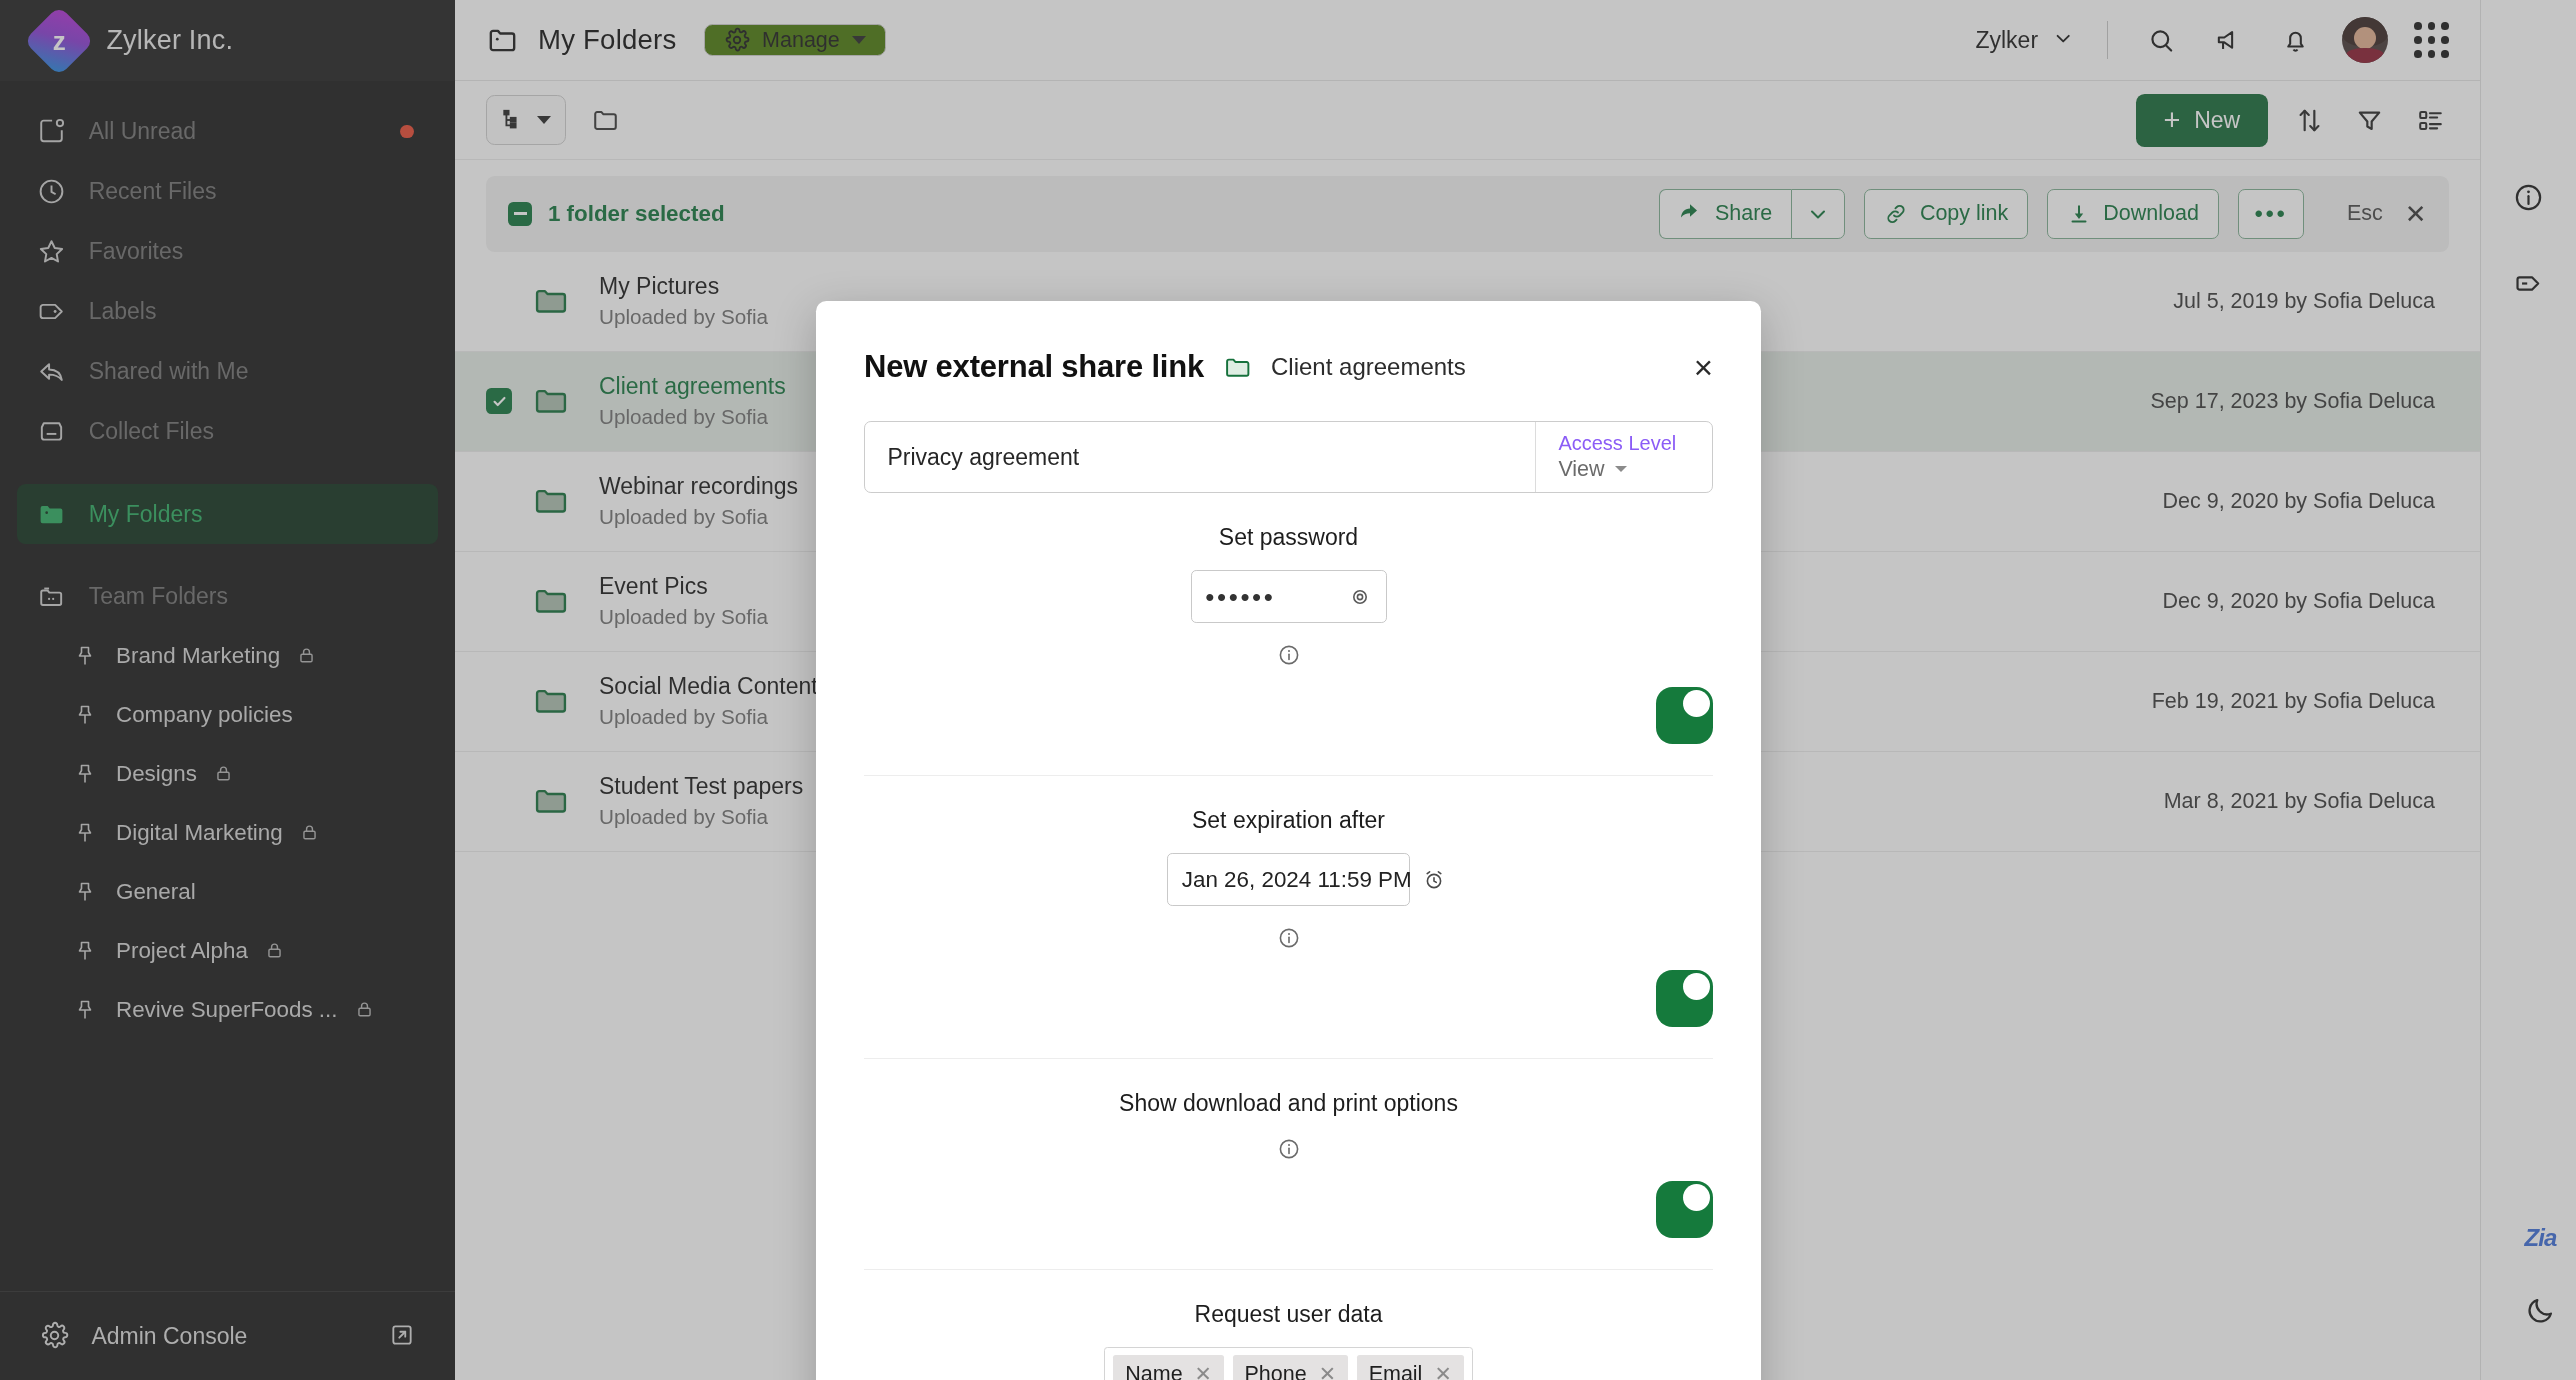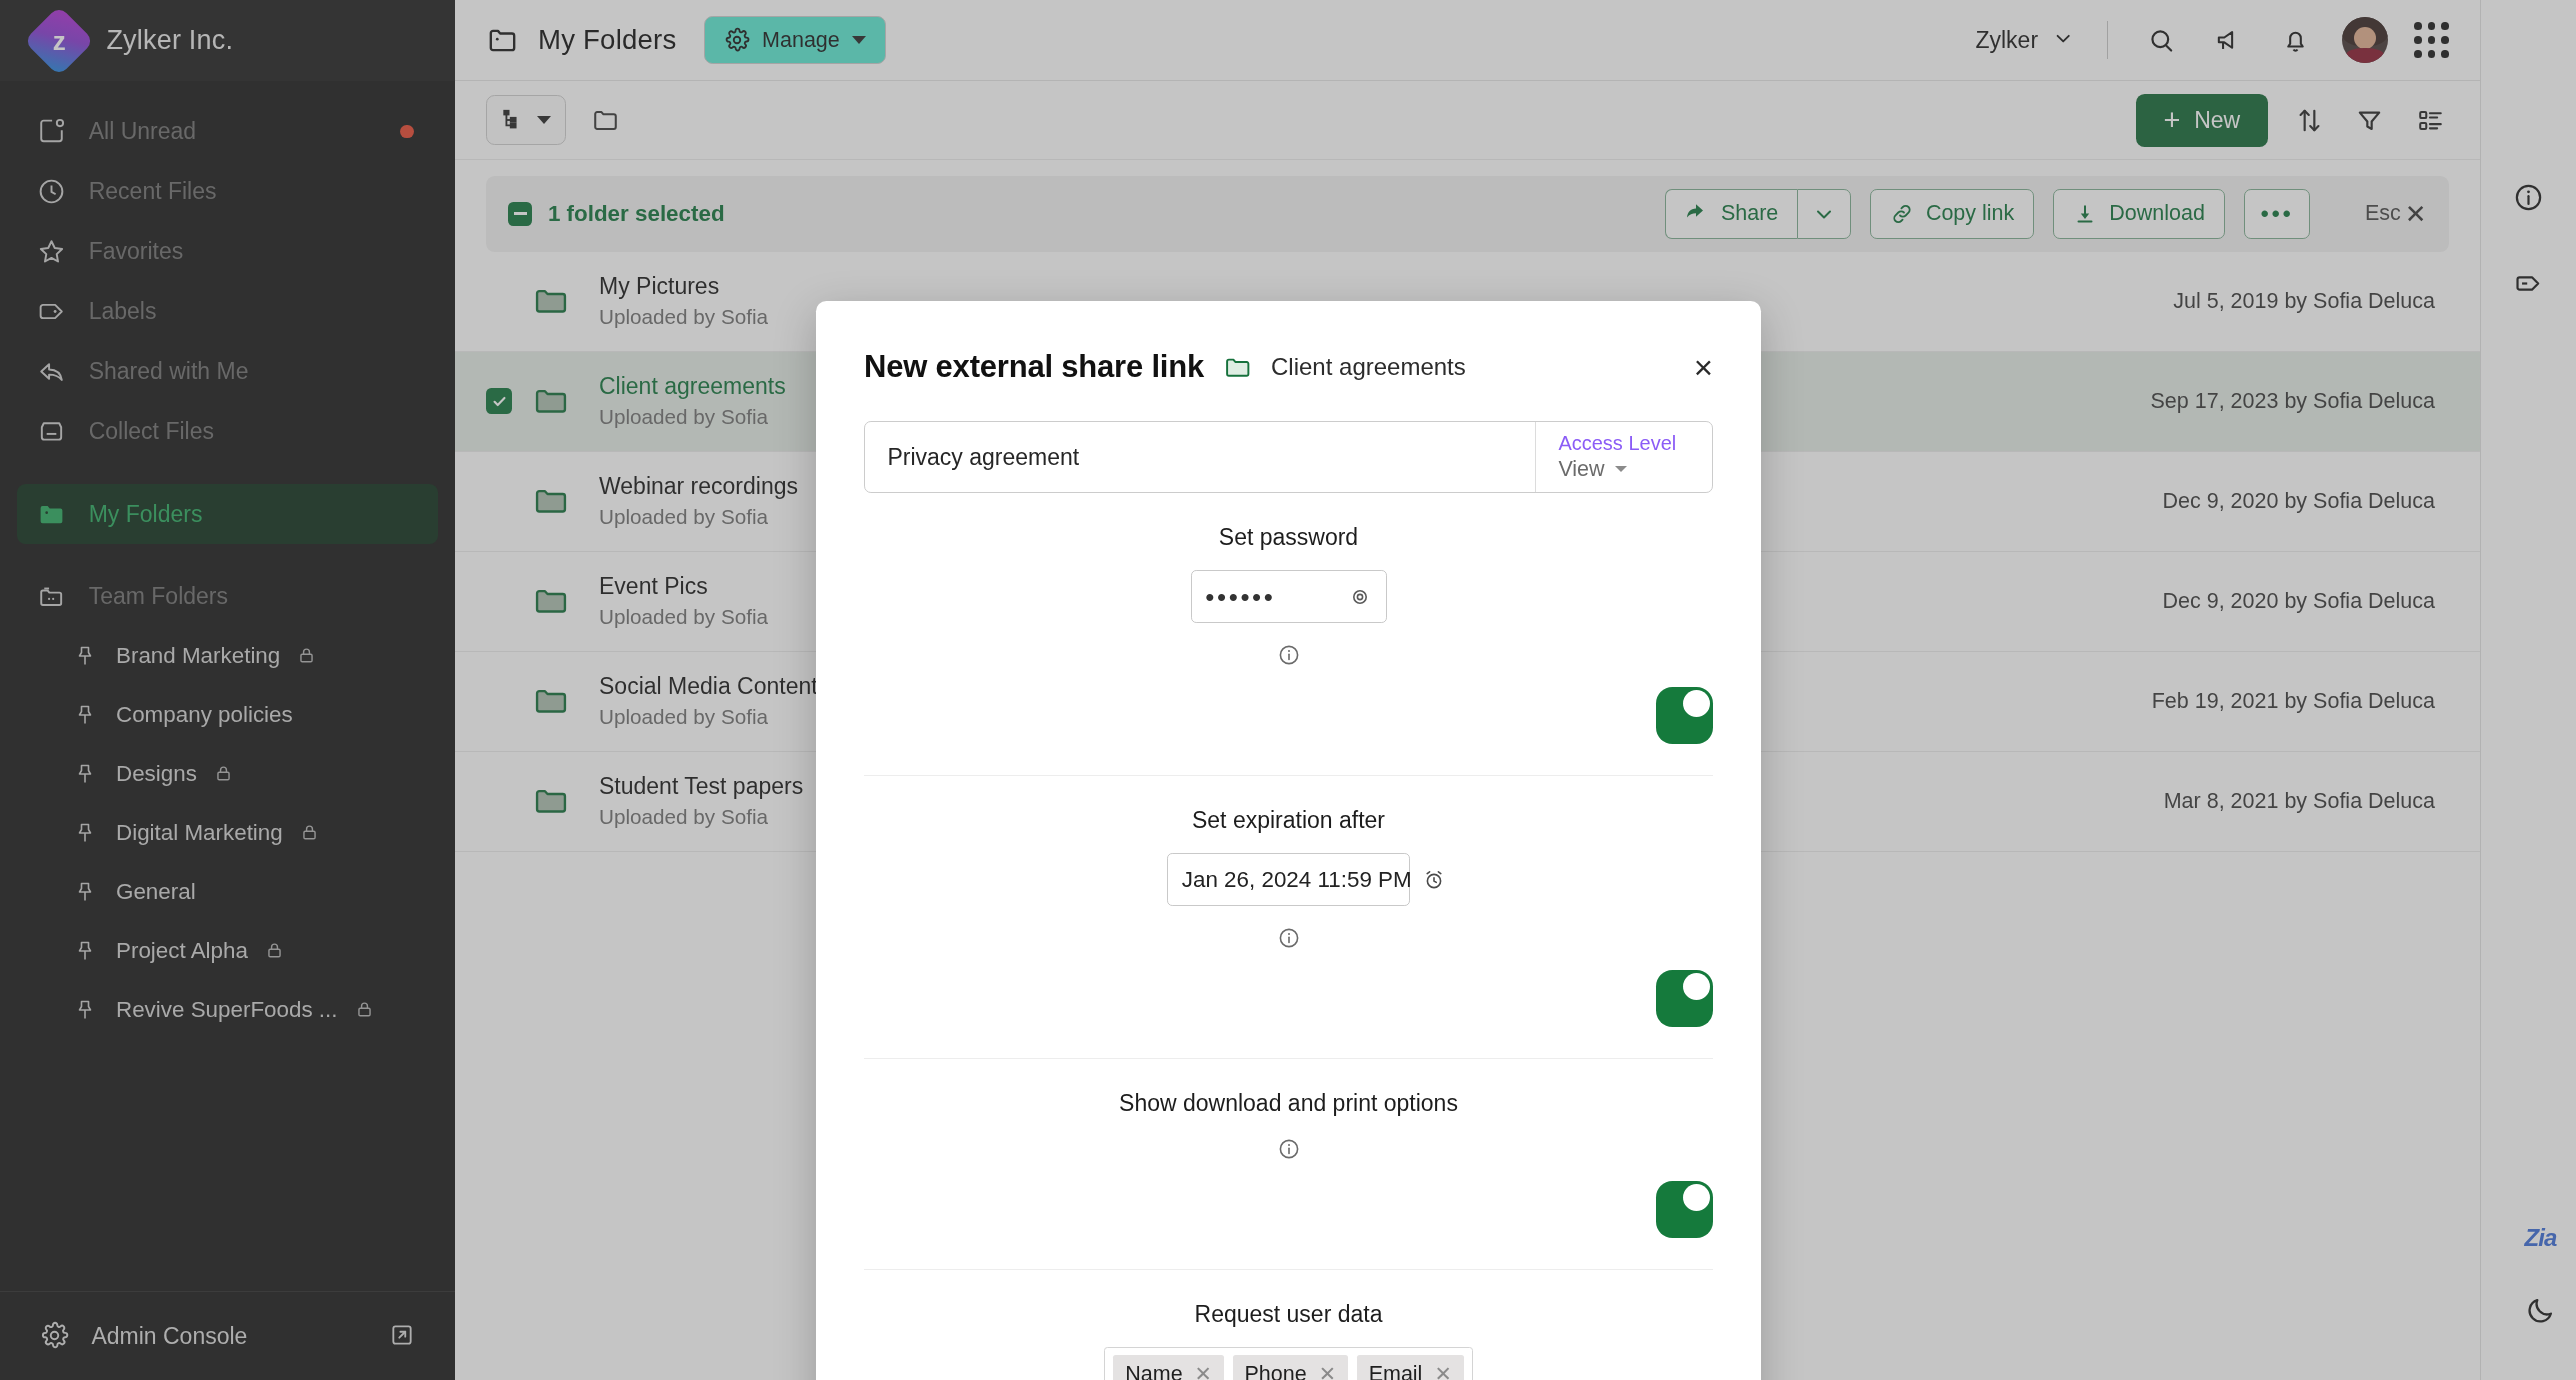--- a/index.html
+++ b/index.html
@@ -77,23 +77,23 @@
     display: flex; flex-direction: column; position: relative;
   }
   .topbar {
     height: 81px; flex: 0 0 81px; display: flex; align-items: center;
     padding: 0 31px 0 31px; border-bottom: 0.9px solid #e6e6e6; gap: 19px;
   }
   .tb-folder-ico svg { width: 33px; height: 33px; display:block; }
   .tb-title { font-size: 27.6px; color: #141414; letter-spacing: 0.2px; }
   .manage-btn {
     display: flex; align-items: center; gap: 12px;
-    height: 48px; padding: 0 19px; margin-left: 8.6px;
+    height: 32px; padding: 0 19px; margin-left: 8.6px;
     border: 0.9px solid #cfcfcf; border-radius: 8.6px; cursor: pointer;
-    background: #5eead4;
+    background: #4d7c0f;
   }
   .manage-btn svg.gear { width: 26px; height: 26px; }
   .manage-btn .lbl { font-size: 21.5px; color: #1c1c1c; }
   .caret { width: 0; height: 0; border-left: 7.7px solid transparent; border-right: 7.7px solid transparent; border-top: 8.6px solid #2a2a2a; }
 
   .tb-right { margin-left: auto; display: flex; align-items: center; gap: 26px; }
   .tb-org { display: flex; align-items: center; gap: 13.8px; cursor: pointer; }
   .tb-org .lbl { font-size: 23px; color: #1c1c1c; }
   .tb-org .chev svg { width: 22.4px; height: 22.4px; }
   .tb-sep { width: 0.9px; height: 38px; background: #c9c9c9; margin: 0 6.9px; }
@@ -146,21 +146,21 @@
   .obtn {
     display: flex; align-items: center; gap: 12px; height: 50px;
     padding: 0 19px; border: 0.9px solid #7fae91; border-radius: 6.9px;
     background: #ffffff; color: #15753d; font-size: 21.5px; cursor: pointer;
   }
   .obtn svg { width: 24px; height: 24px; }
   .split { display: flex; }
   .split .obtn:first-child { border-top-right-radius: 0; border-bottom-right-radius: 0; border-right: none; }
   .split .obtn.caretpart { border-top-left-radius: 0; border-bottom-left-radius: 0; padding: 0 13.8px; }
   .dots-btn { padding: 0 15.5px; letter-spacing: 2.6px; font-size: 24px; }
-  .esc-wrap { display: flex; align-items: center; gap: 4px; margin-left: 36px; }
+  .esc-wrap { display: flex; align-items: center; gap: 22px; margin-left: 24px; }
   .esc-lbl { font-size: 21.5px; color: #4a4a4a; }
   .esc-x { font-size: 26px; color: #3a3a3a; cursor: pointer; line-height: 1; }
 
   
   .list { flex: 1 1 auto; overflow: hidden; }
   .row {
     display: flex; align-items: center; height: 100px;
     padding: 0 45px 0 31px; border-bottom: 0.9px solid #ececec;
     position: relative;
   }

